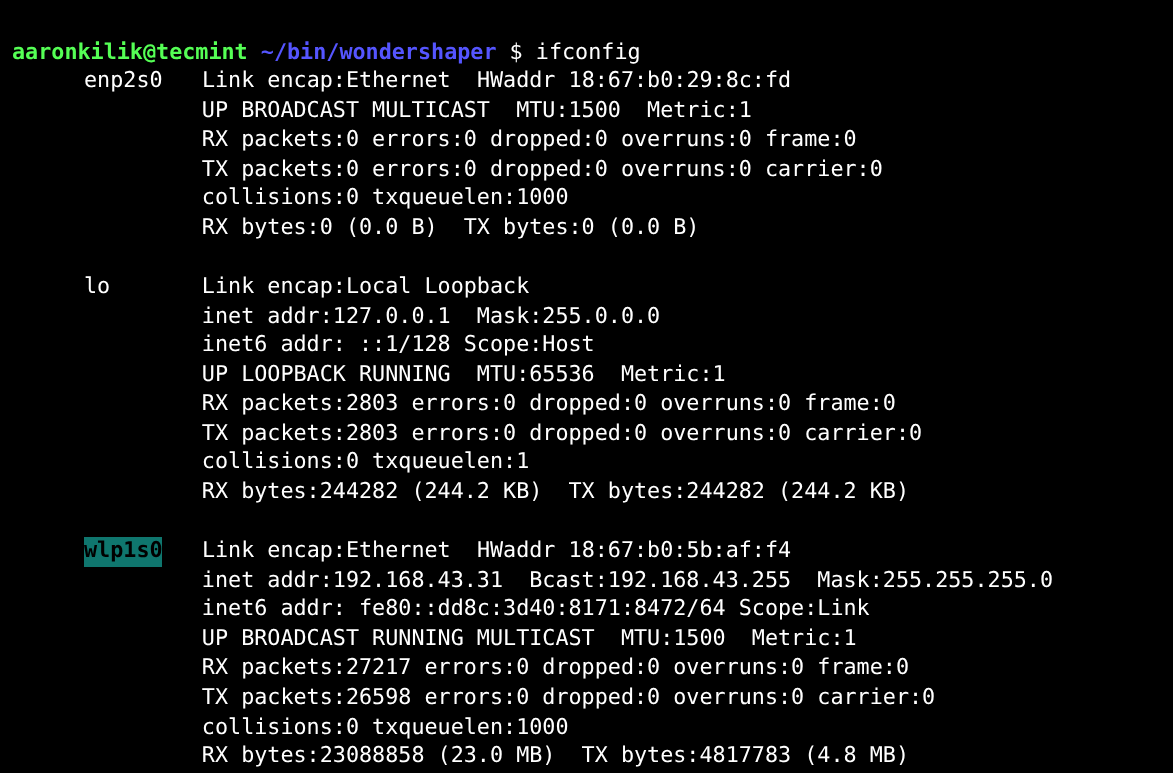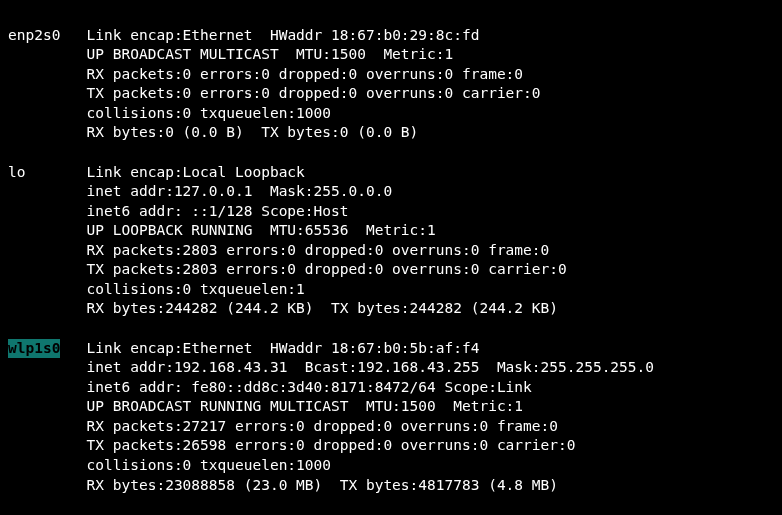--- a/index.html
+++ b/index.html
@@ -23,21 +23,22 @@
   .prompt-sym  { color: #fff; }
   .cmd { color: #fff; }
   .iface-name { color: #fff; }
   .highlight {
     background: #0f766e;
     color: #000;
     font-weight: bold;
     display: inline-block;
   }
   .body-line { color: #fff; }
-  .block { margin-bottom: 0.0em; }
+  .block { margin-bottom: 0.0em; margin-left: 48px; }
 </style>
 </head>
 <body>
 
 <div class="terminal">
+<span><span class="prompt-user">aaronkilik@tecmint</span><span class="prompt-sym"> </span><span class="prompt-path">~/bin/wondershaper</span><span class="prompt-sym"> $ </span><span class="cmd">ifconfig</span></span>
 <div id="iface-container"><div class="block"><div><span class="iface-name">enp2s0</span><span>   </span><span class="body-line">Link encap:Ethernet  HWaddr 18:67:b0:29:8c:fd</span></div><div><span>         </span><span class="body-line">UP BROADCAST MULTICAST  MTU:1500  Metric:1</span></div><div><span>         </span><span class="body-line">RX packets:0 errors:0 dropped:0 overruns:0 frame:0</span></div><div><span>         </span><span class="body-line">TX packets:0 errors:0 dropped:0 overruns:0 carrier:0</span></div><div><span>         </span><span class="body-line">collisions:0 txqueuelen:1000</span></div><div><span>         </span><span class="body-line">RX bytes:0 (0.0 B)  TX bytes:0 (0.0 B)</span></div><div>&nbsp;</div></div><div class="block"><div><span class="iface-name">lo</span><span>       </span><span class="body-line">Link encap:Local Loopback</span></div><div><span>         </span><span class="body-line">inet addr:127.0.0.1  Mask:255.0.0.0</span></div><div><span>         </span><span class="body-line">inet6 addr: ::1/128 Scope:Host</span></div><div><span>         </span><span class="body-line">UP LOOPBACK RUNNING  MTU:65536  Metric:1</span></div><div><span>         </span><span class="body-line">RX packets:2803 errors:0 dropped:0 overruns:0 frame:0</span></div><div><span>         </span><span class="body-line">TX packets:2803 errors:0 dropped:0 overruns:0 carrier:0</span></div><div><span>         </span><span class="body-line">collisions:0 txqueuelen:1</span></div><div><span>         </span><span class="body-line">RX bytes:244282 (244.2 KB)  TX bytes:244282 (244.2 KB)</span></div><div>&nbsp;</div></div><div class="block"><div><span class="highlight">wlp1s0</span><span>   </span><span class="body-line">Link encap:Ethernet  HWaddr 18:67:b0:5b:af:f4</span></div><div><span>         </span><span class="body-line">inet addr:192.168.43.31  Bcast:192.168.43.255  Mask:255.255.255.0</span></div><div><span>         </span><span class="body-line">inet6 addr: fe80::dd8c:3d40:8171:8472/64 Scope:Link</span></div><div><span>         </span><span class="body-line">UP BROADCAST RUNNING MULTICAST  MTU:1500  Metric:1</span></div><div><span>         </span><span class="body-line">RX packets:27217 errors:0 dropped:0 overruns:0 frame:0</span></div><div><span>         </span><span class="body-line">TX packets:26598 errors:0 dropped:0 overruns:0 carrier:0</span></div><div><span>         </span><span class="body-line">collisions:0 txqueuelen:1000</span></div><div><span>         </span><span class="body-line">RX bytes:23088858 (23.0 MB)  TX bytes:4817783 (4.8 MB)</span></div><div>&nbsp;</div></div></div>
 
 </div>
 
 </body></html>

